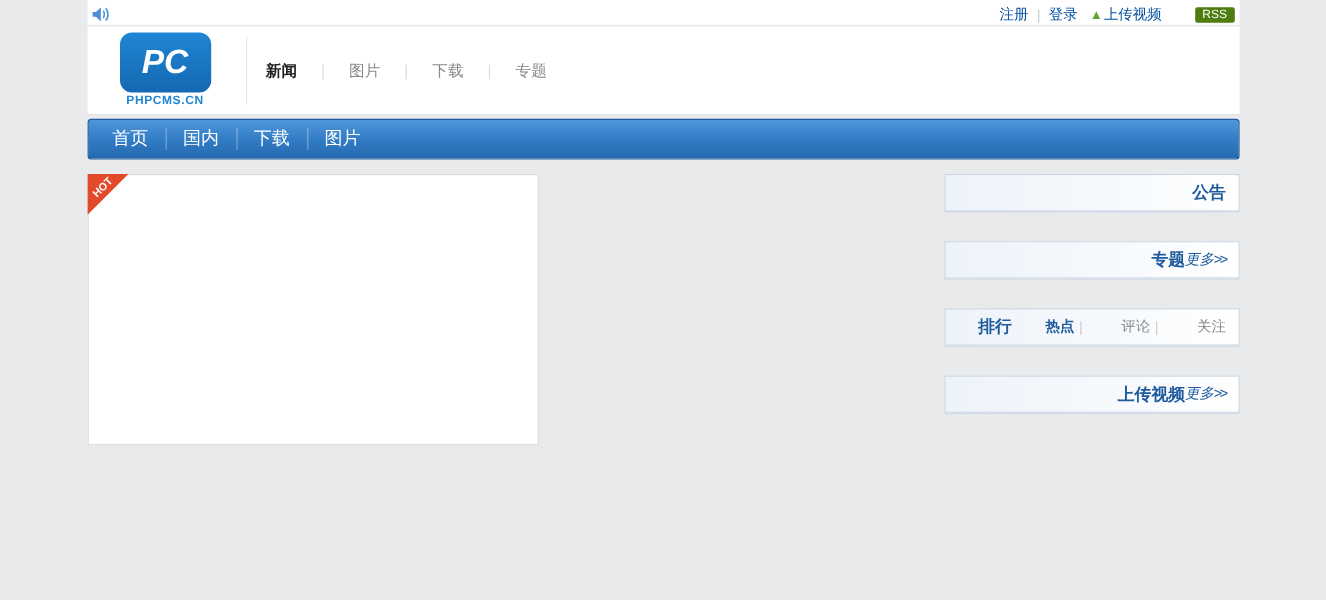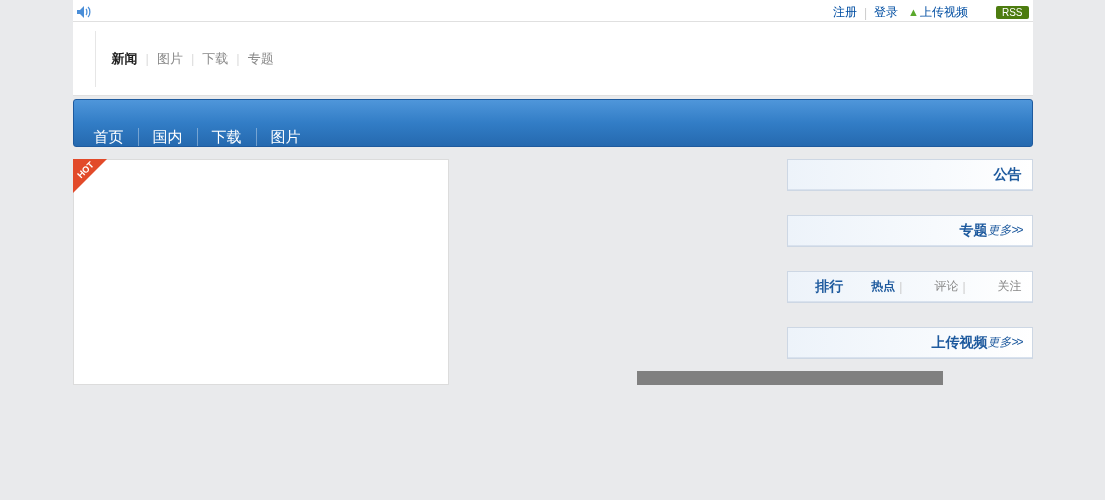--- a/index.html
+++ b/index.html
@@ -51,47 +51,47 @@
     width: 76px; height: 50px;
     background: linear-gradient(180deg,#1f85d4,#1569b3);
     border-radius: 10px 10px 10px 10px;
     display: flex; align-items: center; justify-content: center;
     color: #fff; font-size: 28px; font-weight: bold; font-style: italic;
     font-family: Arial, sans-serif;
   }
   .logo-text { color: #1f85d4; font-size: 10px; font-weight: bold; letter-spacing: 0.5px; margin-top: 2px; font-family: Arial, sans-serif; }
   .header-sep { width: 1px; height: 56px; background: #e6e6e6; margin: 0 12px; }
   .header-right { flex: 1; display: flex; flex-direction: column; gap: 8px; }
-  .subnav { display: flex; align-items: center; gap: 4px; font-size: 13px; }
+  .subnav { display: flex; align-items: center; gap: 16px; font-size: 13px; }
   .subnav a { color: #888; text-decoration: none; padding: 0 4px; cursor: pointer; }
   .subnav a.active { color: #222; font-weight: bold; }
   .subnav .vsep { color: #ddd; }
   .search-row { display: flex; align-items: center; background: #eef0f2; padding: 5px; border-radius: 2px; width: 310px; }
   .search-ico-box {
     width: 30px; height: 26px; background: #fff; border: 1px solid #d5d5d5;
     display: flex; align-items: center; justify-content: center; color: #bfbfbf; font-size: 14px;
   }
   .search-input {
     height: 26px; width: 210px; border: 1px solid #d5d5d5; border-left: none;
     padding: 0 6px; outline: none; font-size: 12px;
   }
   .search-btn {
     height: 26px; margin-left: 6px; padding: 0 10px;
     background: linear-gradient(180deg,#5b98d6,#3d79bd);
     border: 1px solid #2c5f9e; color: #fff; font-size: 13px; letter-spacing: 4px;
     cursor: pointer; border-radius: 2px;
   }
   
   .nav {
-    height: 48px;
+    height: 34px;
     background: linear-gradient(180deg,#4f96da 0%,#327dc6 50%,#2569af 100%);
     border: 1px solid #1e5a9e;
     border-radius: 3px;
     display: flex;
-    align-items: flex-end;
+    align-items: center;
     padding: 0 6px;
     margin-top: 3px;
   }
   .nav a {
     color: #fff; text-decoration: none; font-size: 15px;
     padding: 0 14px; line-height: 18px; cursor: pointer;
   }
   .nav .nsep { width: 1px; height: 18px; background: rgba(255,255,255,0.35); }
   
   .content { display: flex; margin-top: 12px; gap: 14px; align-items: flex-start; }
@@ -159,20 +159,24 @@
         <span class="topsep">|</span>
         <a class="toplink">登录</a>
         <a class="toplink">
           <span class="upload-icon">▲</span><span>上传视频</span>
         </a>
         <span class="rss-badge">RSS</span>
       </div>
     </div>
 
     <div class="header">
+      <div class="logo-wrap">
+        <div class="logo-box">PC</div>
+        <div class="logo-text">PHPCMS.CN</div>
+      </div>
       <div class="header-sep"></div>
       <div class="header-right">
         <div class="subnav">
           <a class="active">新闻</a>
           <span class="vsep">|</span>
           <a>图片</a>
           <span class="vsep">|</span>
           <a>下载</a>
           <span class="vsep">|</span>
           <a>专题</a>

